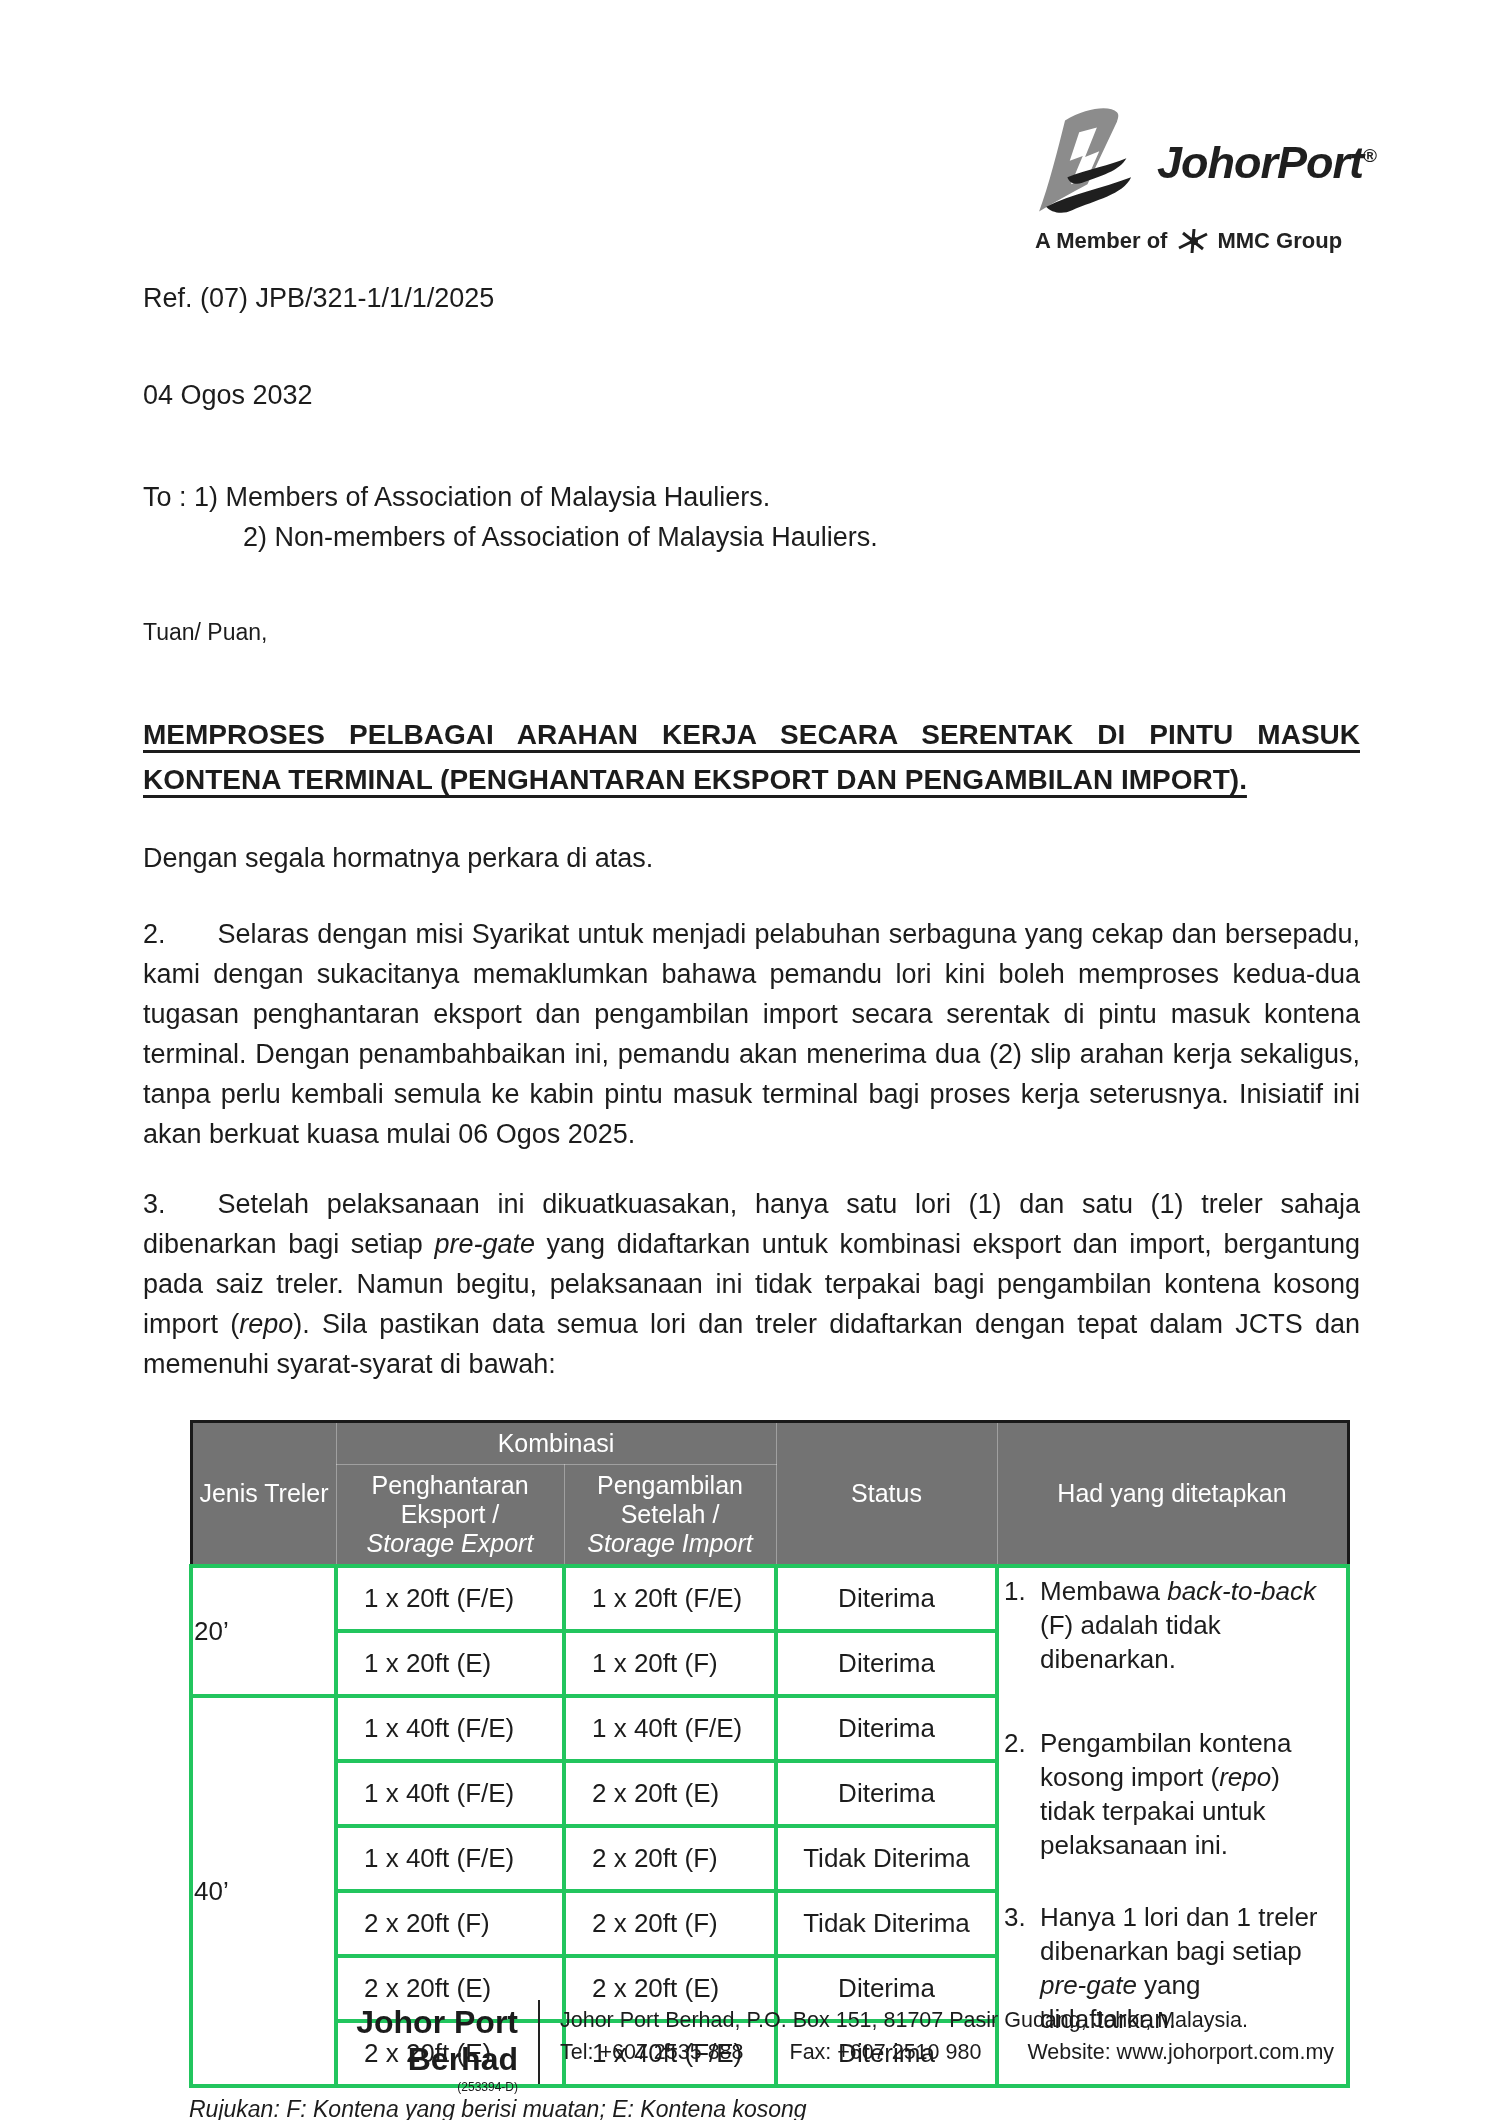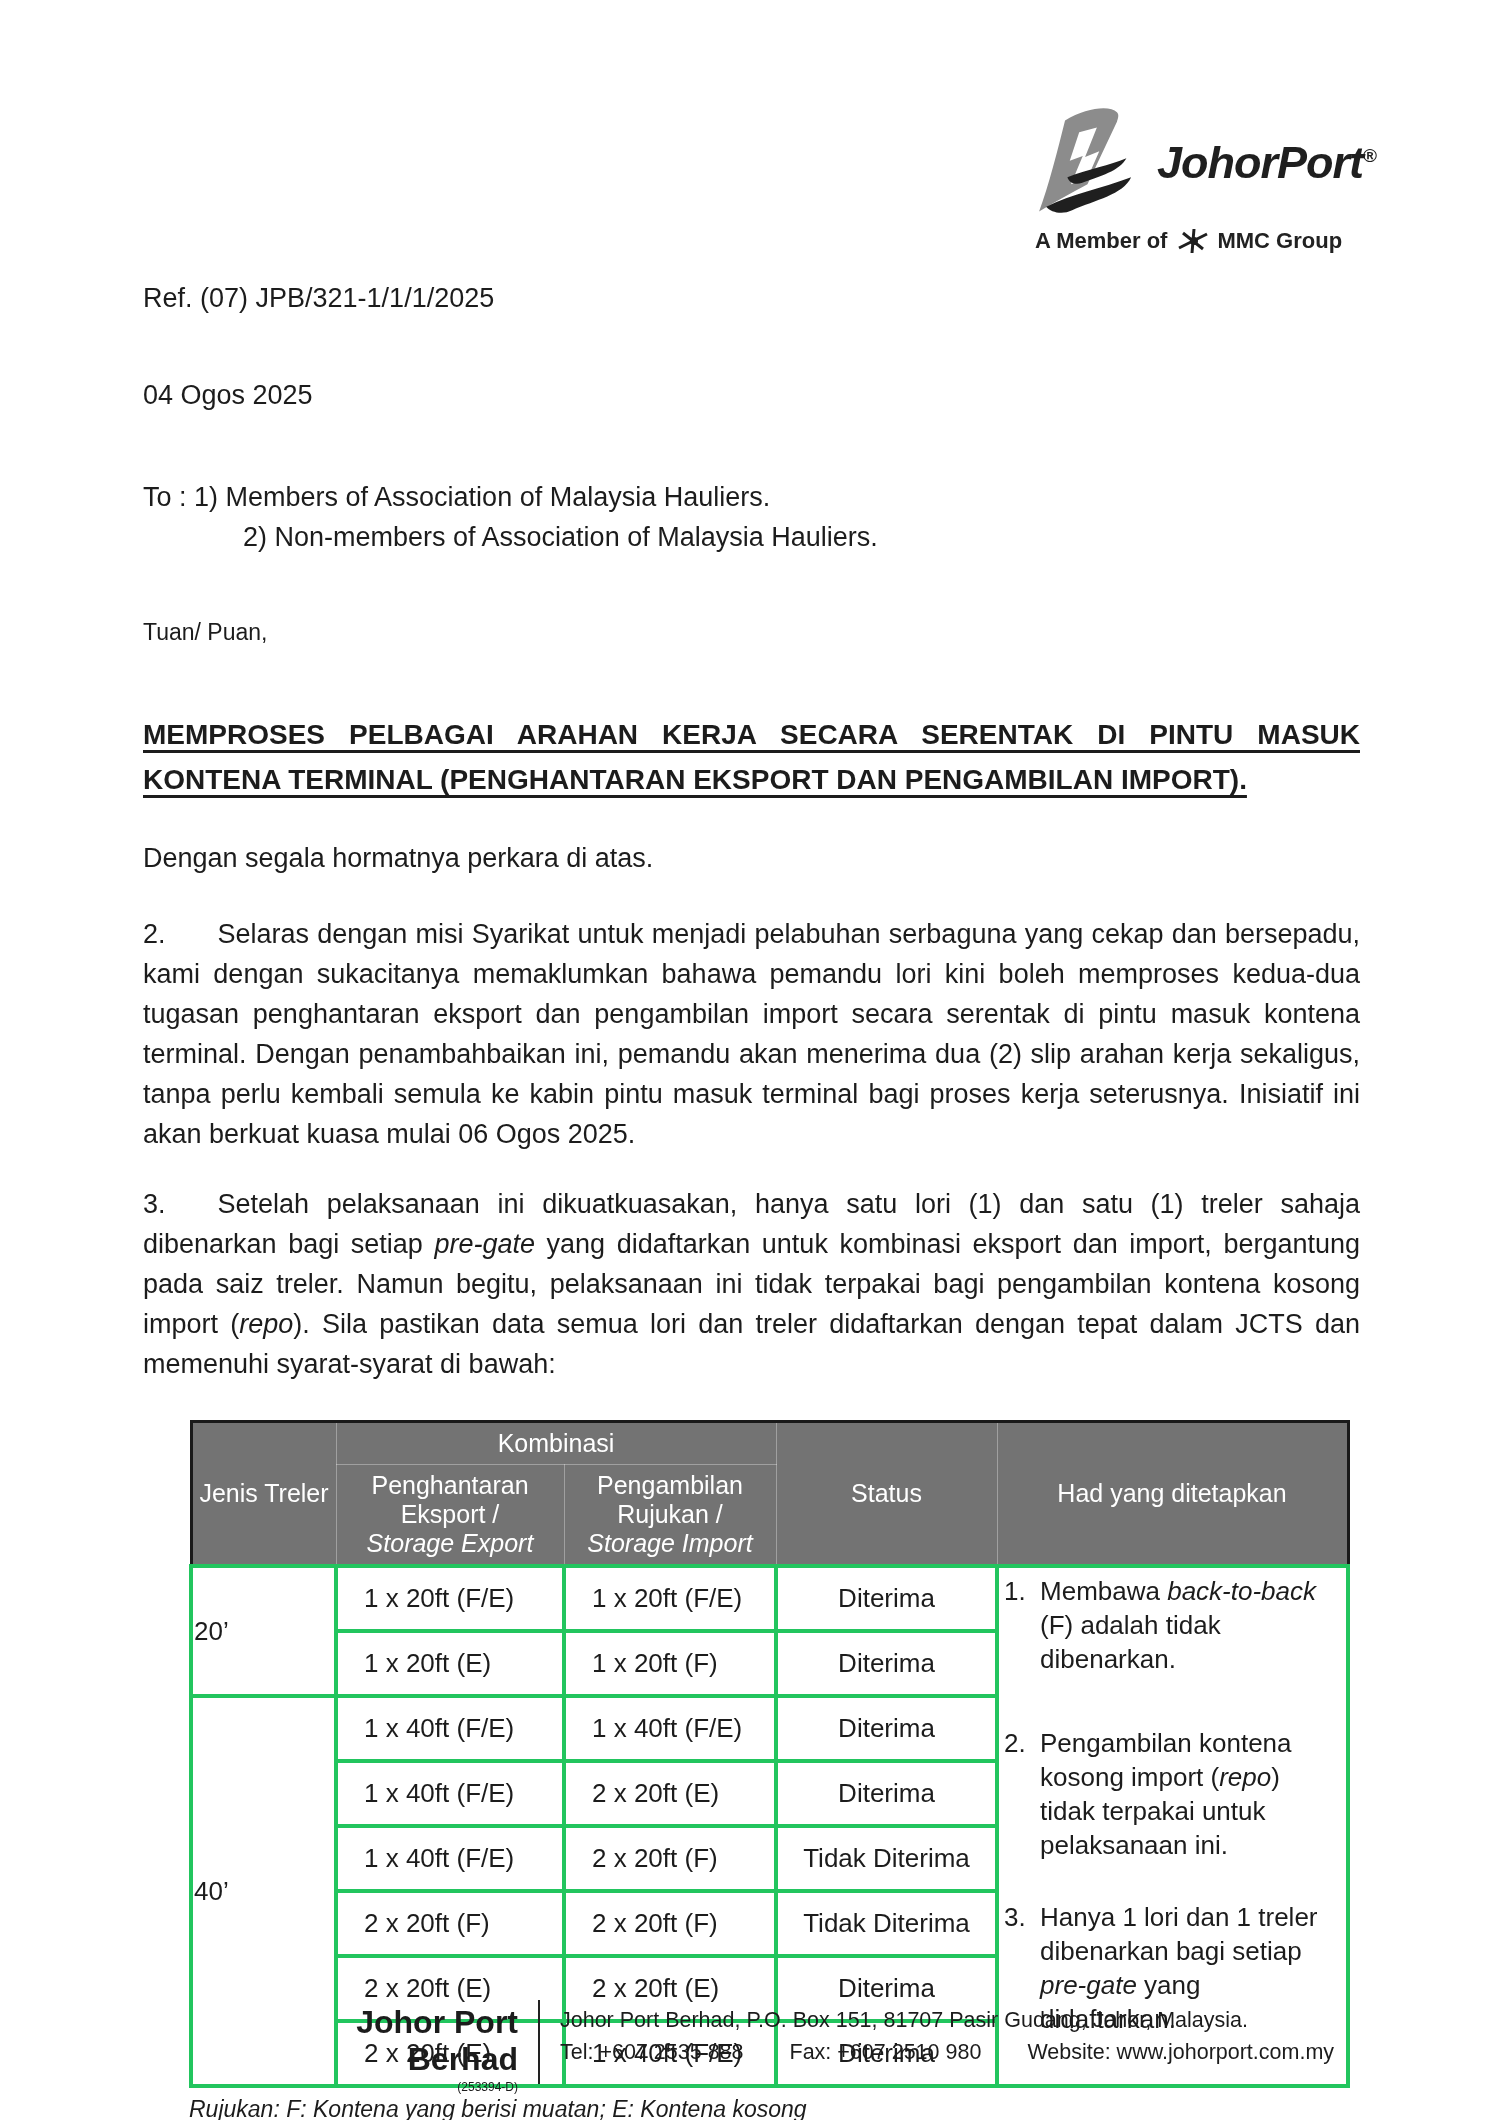--- a/index.html
+++ b/index.html
@@ -94,21 +94,21 @@
       <svg class="mmc-mark" viewBox="0 0 34 26">
         <path fill="none" stroke="#1f1f1f" stroke-width="3" d="M2 20 L30 6 M6 5 L26 21 M17 1 L15 25"></path>
         <circle cx="17" cy="13" r="4" fill="#1f1f1f"></circle>
       </svg>
       <span>MMC Group</span>
     </div>
   </div>
 
   <div class="content">
     <div class="ref-line">Ref. (07) JPB/321-1/1/1/2025</div>
-    <div class="date-line">04 Ogos 2025</div>
+    <div class="date-line">04 Ogos 2032</div>
 
     <div class="to-block">
       <div>To : 1) Members of Association of Malaysia Hauliers.</div>
       <div class="to-line2">2) Non-members of Association of Malaysia Hauliers.</div>
     </div>
 
     <div class="salutation">Tuan/ Puan,</div>
 
     <div class="subject">
       <div class="subject-line1">MEMPROSES PELBAGAI ARAHAN KERJA SECARA SERENTAK DI PINTU MASUK</div>
@@ -132,21 +132,21 @@
           </colgroup>
         <thead>
           <tr>
             <th rowspan="2">Jenis Treler</th>
             <th colspan="2" class="kombinasi">Kombinasi</th>
             <th rowspan="2">Status</th>
             <th rowspan="2">Had yang ditetapkan</th>
           </tr>
           <tr>
             <th><span>Penghantaran Eksport /</span><br><span class="hdr-italic">Storage Export</span></th>
-            <th><span>Pengambilan Rujukan /</span><br><span class="hdr-italic">Storage Import</span></th>
+            <th><span>Pengambilan Setelah /</span><br><span class="hdr-italic">Storage Import</span></th>
           </tr>
         </thead>
         <tbody>
             <tr>
               <td rowspan="2" class="size-cell">20’</td>
               <td class="combo-cell">1 x 20ft (F/E)</td>
               <td class="combo-cell">1 x 20ft (F/E)</td>
               <td class="status-cell">Diterima</td>
               <td rowspan="8" class="had-cell">
                 <div class="had-item gap1">

